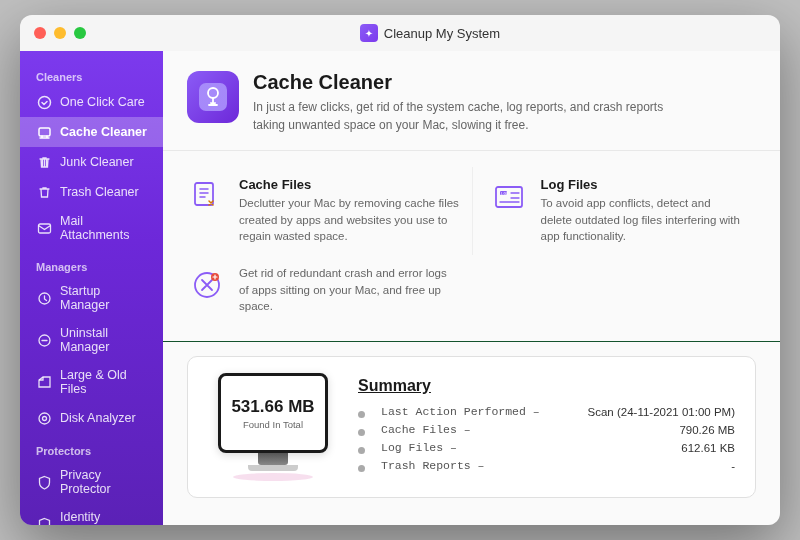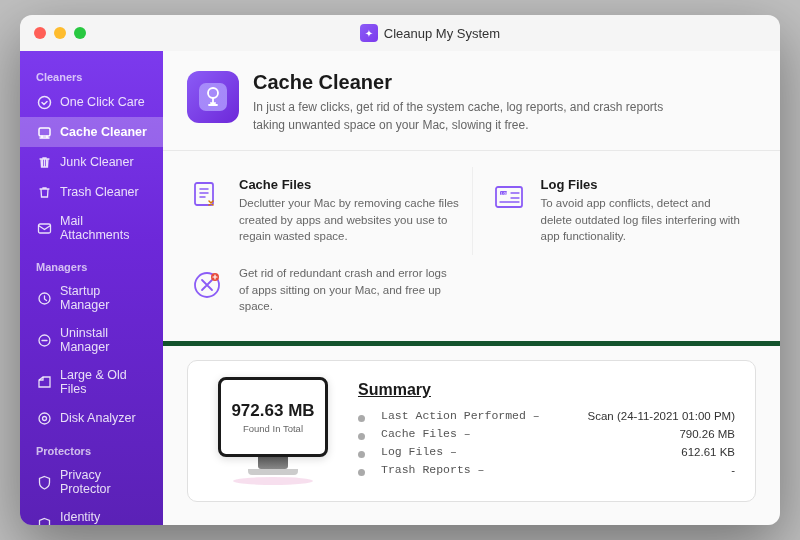--- a/index.html
+++ b/index.html
@@ -150,21 +150,21 @@
       font-size: 12px;
       color: #666;
       line-height: 1.5;
       max-width: 440px;
     }
     .features-grid {
       display: grid;
       grid-template-columns: 1fr 1fr;
       gap: 0;
       padding: 16px 24px;
-      border-bottom: 5px solid #14532d;
+      border-bottom: 1px solid #14532d;
     }
     .feature-card {
       display: flex;
       align-items: flex-start;
       gap: 12px;
       padding: 10px 12px 10px 0;
     }
     .feature-card:nth-child(even) {
       padding-left: 16px;
       border-left: 1px solid #eee;
@@ -481,21 +481,21 @@
           <div class="feature-text">
             <p>Get rid of redundant crash and error logs of apps sitting on your Mac, and free up space.</p>
           </div>
         </div>
       </div>
 
       <div class="summary-section">
 
         <div class="monitor-graphic">
           <div class="monitor-screen">
-            <div class="monitor-size">972.63 MB</div>
+            <div class="monitor-size">531.66 MB</div>
             <div class="monitor-label">Found In Total</div>
           </div>
           <div class="monitor-stand"></div>
           <div class="monitor-base"></div>
           <div class="monitor-glow"></div>
         </div>
 
         <div class="summary-data">
           <h2>Summary</h2>
 

